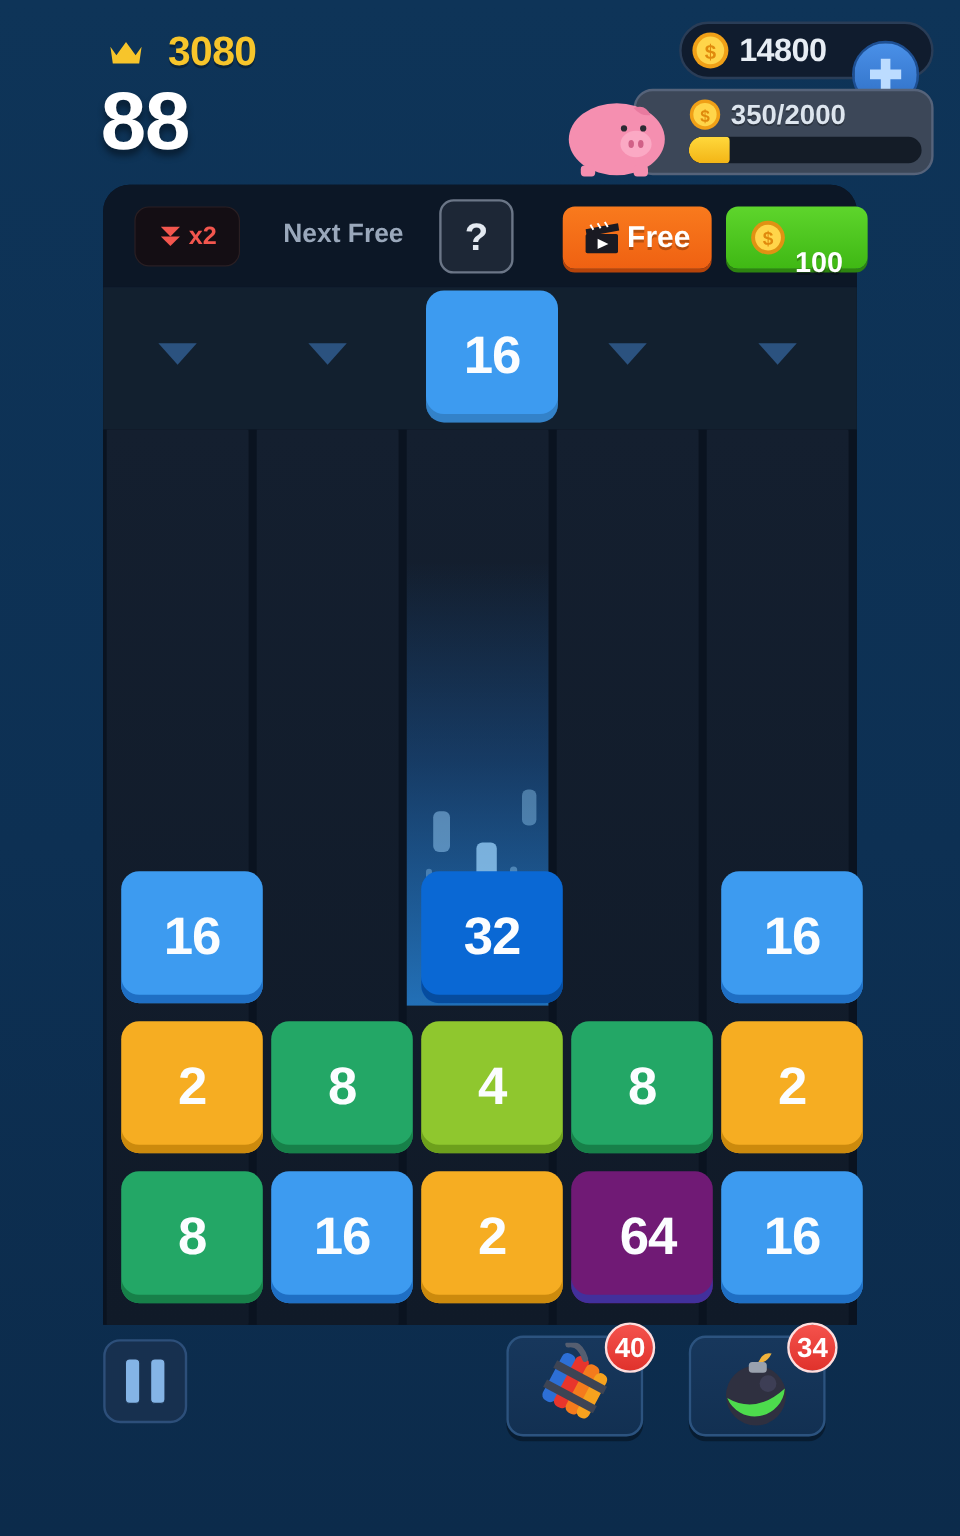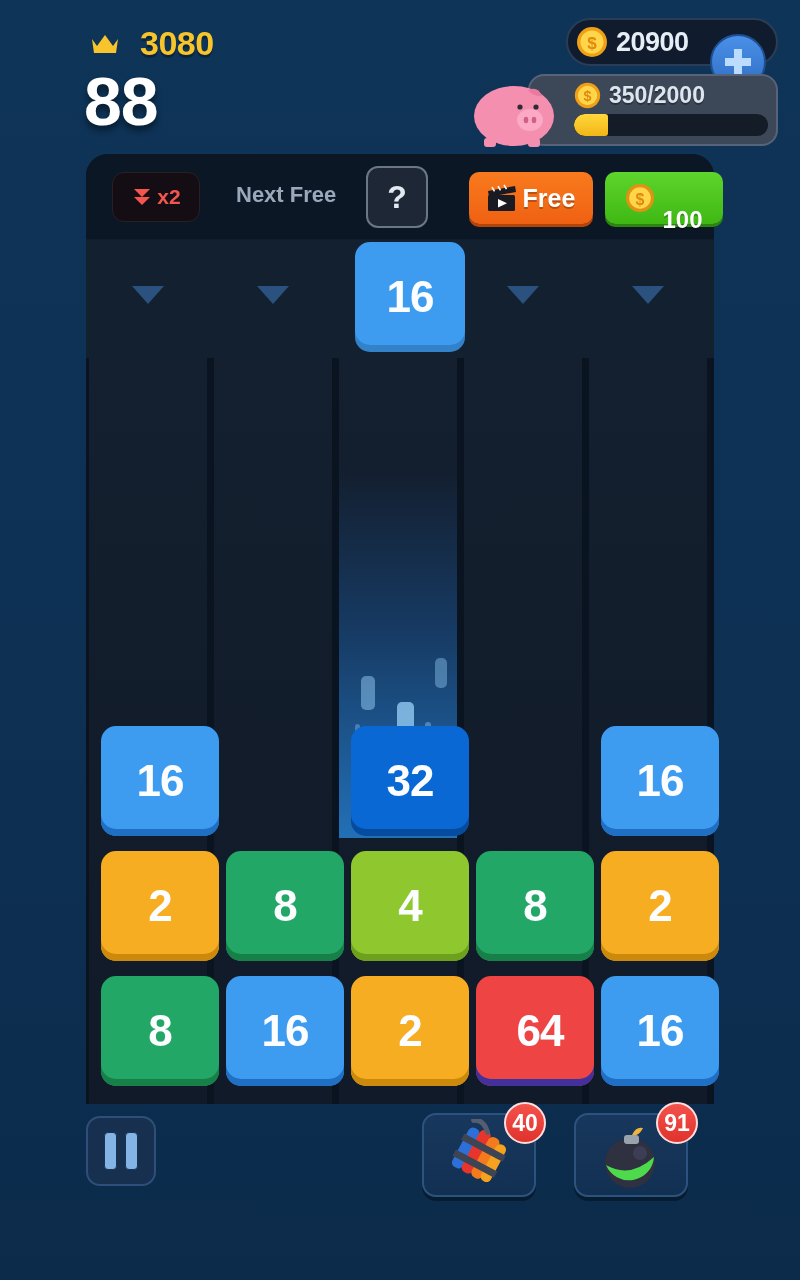--- a/index.html
+++ b/index.html
@@ -267,21 +267,21 @@
     <div class="level-number">88</div>
 
     <div class="coin-bar">
       <span class="coin">
         <svg viewBox="0 0 32 32">
           <circle cx="16" cy="16" r="15" fill="#f0a017"></circle>
           <circle cx="16" cy="16" r="11.5" fill="#ffd54a"></circle>
           <text x="16" y="23" font-size="17" font-weight="bold" fill="#e08a0d" text-anchor="middle" font-family="Liberation Sans, sans-serif">$</text>
         </svg>
       </span>
-      <span class="amount">20900</span>
+      <span class="amount">14800</span>
       <div class="plus-btn">
         <svg viewBox="0 0 34 34">
           <path d="M13 4 h8 v9 h9 v8 h-9 v9 h-8 v-9 H4 v-8 h9 z" fill="#bcdcff"></path>
         </svg>
       </div>
     </div>
 
     <div class="piggy-panel">
       <span class="piggy-icon">
         <svg viewBox="0 0 92 66">
@@ -402,21 +402,21 @@
         <div class="blk" style="left: 253px; top: 368px; background: rgb(10, 104, 212); box-shadow: rgb(6, 76, 158) 0px -7px 0px inset;">32</div>
         <div class="blk" style="left: 503px; top: 368px; background: rgb(61, 155, 240); box-shadow: rgb(31, 111, 196) 0px -7px 0px inset;">16</div>
         <div class="blk" style="left: 3px; top: 493px; background: rgb(246, 173, 34); box-shadow: rgb(204, 138, 13) 0px -7px 0px inset;">2</div>
         <div class="blk" style="left: 128px; top: 493px; background: rgb(35, 167, 102); box-shadow: rgb(23, 128, 73) 0px -7px 0px inset;">8</div>
         <div class="blk" style="left: 253px; top: 493px; background: rgb(143, 199, 46); box-shadow: rgb(109, 160, 28) 0px -7px 0px inset;">4</div>
         <div class="blk" style="left: 378px; top: 493px; background: rgb(35, 167, 102); box-shadow: rgb(23, 128, 73) 0px -7px 0px inset;">8</div>
         <div class="blk" style="left: 503px; top: 493px; background: rgb(246, 173, 34); box-shadow: rgb(204, 138, 13) 0px -7px 0px inset;">2</div>
         <div class="blk" style="left: 3px; top: 618px; background: rgb(35, 167, 102); box-shadow: rgb(23, 128, 73) 0px -7px 0px inset;">8</div>
         <div class="blk" style="left: 128px; top: 618px; background: rgb(61, 155, 240); box-shadow: rgb(31, 111, 196) 0px -7px 0px inset;">16</div>
         <div class="blk" style="left: 253px; top: 618px; background: rgb(246, 173, 34); box-shadow: rgb(204, 138, 13) 0px -7px 0px inset;">2</div>
-        <div class="blk" style="left: 378px; top: 618px; background: #ef4444; box-shadow: rgb(66, 48, 156) 0px -7px 0px inset; padding-left: 10px;">64</div>
+        <div class="blk" style="left: 378px; top: 618px; background: #701a75; box-shadow: rgb(66, 48, 156) 0px -7px 0px inset; padding-left: 10px;">64</div>
         <div class="blk" style="left: 503px; top: 618px; background: rgb(61, 155, 240); box-shadow: rgb(31, 111, 196) 0px -7px 0px inset;">16</div>
       </div>
   </div>
 
   <div class="bottombar">
     <div class="pause-btn">
       <span class="bar"></span>
       <span class="bar"></span>
     </div>
 
@@ -441,16 +441,16 @@
       <span class="glyph">
         <svg viewBox="0 0 78 72">
           <circle cx="38" cy="44" r="25" fill="#2f3040"></circle>
           <path d="M15 50 a25 25 0 0 0 46 6 a25 25 0 0 1 -46 -6 z" fill="#3fd23f"></path>
           <path d="M14 46 q24 14 48 -8 a25 25 0 0 1 -48 8 z" fill="#4ddb4d"></path>
           <circle cx="48" cy="34" r="7" fill="#41425a" opacity=".8"></circle>
           <rect x="32" y="16" width="15" height="9" rx="3" fill="#9aa2ae"></rect>
           <path d="M40 16 q4 -9 11 -7 q-3 6 -7 7 z" fill="#f0b33c"></path>
         </svg>
       </span>
-      <span class="badge">91</span>
+      <span class="badge">34</span>
     </div>
   </div>
 </div>
 
 </body></html>

